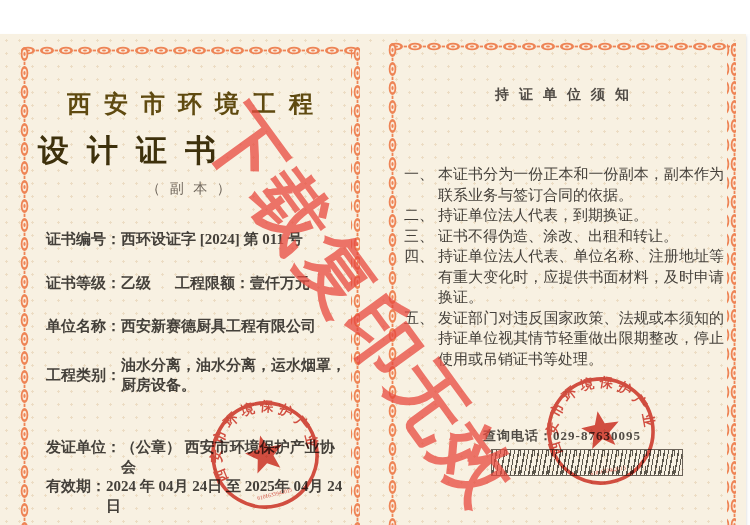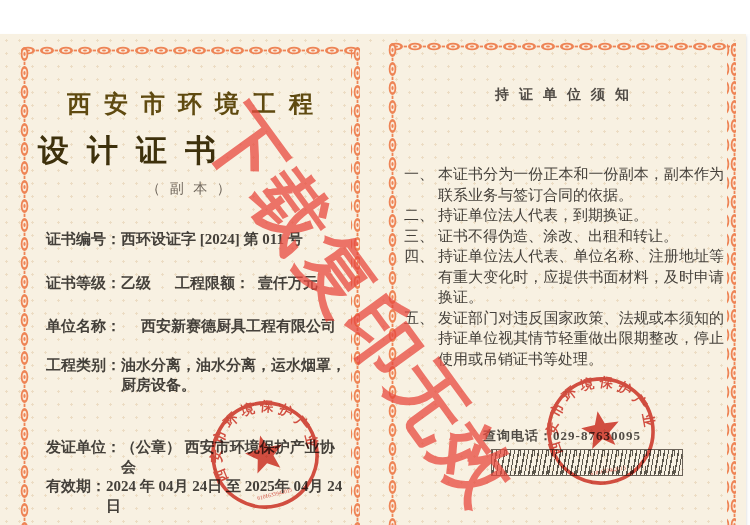--- a/index.html
+++ b/index.html
@@ -32,23 +32,23 @@
   .title2 { position:absolute; left:0; top:84px; width:100%; 
     font-size:31px; font-weight:800; letter-spacing:18px; text-indent:18px;
     color:#3e310c; }
   .copy-label { position:absolute; left:0; top:134px; width:100%; text-align:center;
     font-size:14px; letter-spacing:3px; color:#6f665b; }
 
   .field-row { position:absolute; left:26px; right:14px; display:flex;
     font-size:15px; font-weight:700; color:#44403a; line-height:20px; }
   .field-label { white-space:nowrap; }
   .field-value { }
-  #row-1 { top:183px; } #row-2 { top:227px; } #row-3 { top:270px;gap:20px; }
-  #row-4 { top:309px; } #row-5 { top:391px; } #row-6 { top:430px; }
-  #row-2 .pair + .pair { margin-left:24px;gap:8px; }
+  #row-1 { top:183px; } #row-2 { top:227px; } #row-3 { top:270px; }
+  #row-4 { top:309px;align-items:center; } #row-5 { top:391px; } #row-6 { top:430px; }
+  #row-2 .pair + .pair { margin-left:24px; }
   .pair { display:flex; }
   #row-4 .field-value { max-width:252px; }
 
   
   .notice-title { position:absolute; left:0; top:44px; width:100%; text-align:center;
     font-size:14px; font-weight:700; letter-spacing:10px; text-indent:10px;
     color:#4f4a44; }
   .notices { position:absolute; left:16px; right:12px; top:122px;
     font-size:15px; color:#45413b; line-height:20.5px; }
   .notice { display:flex; }

